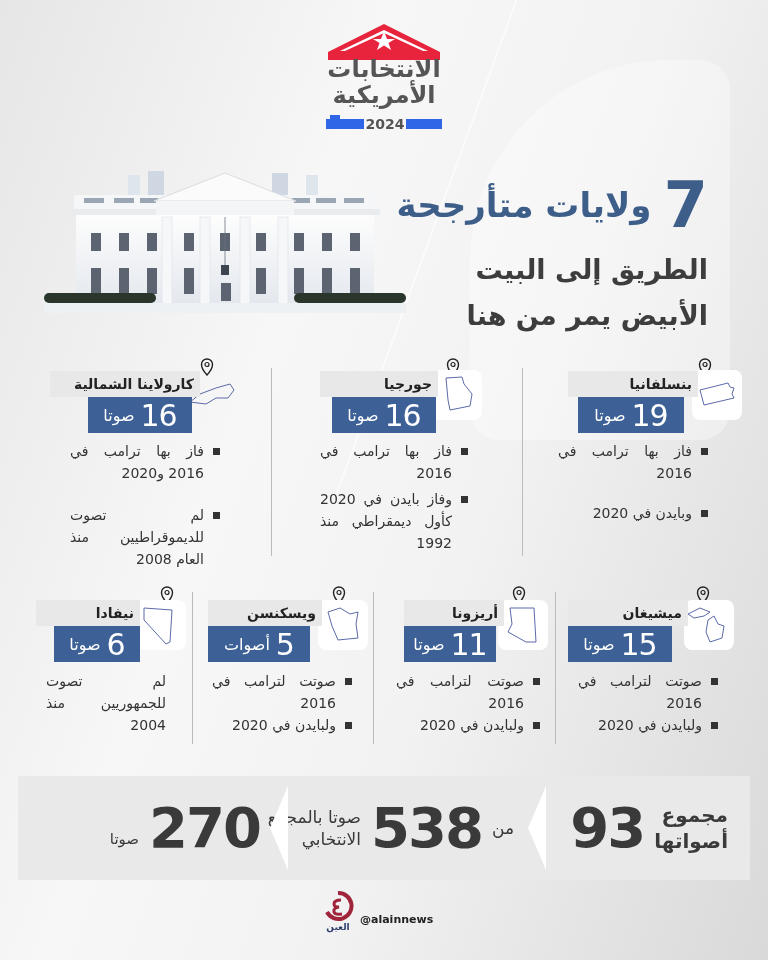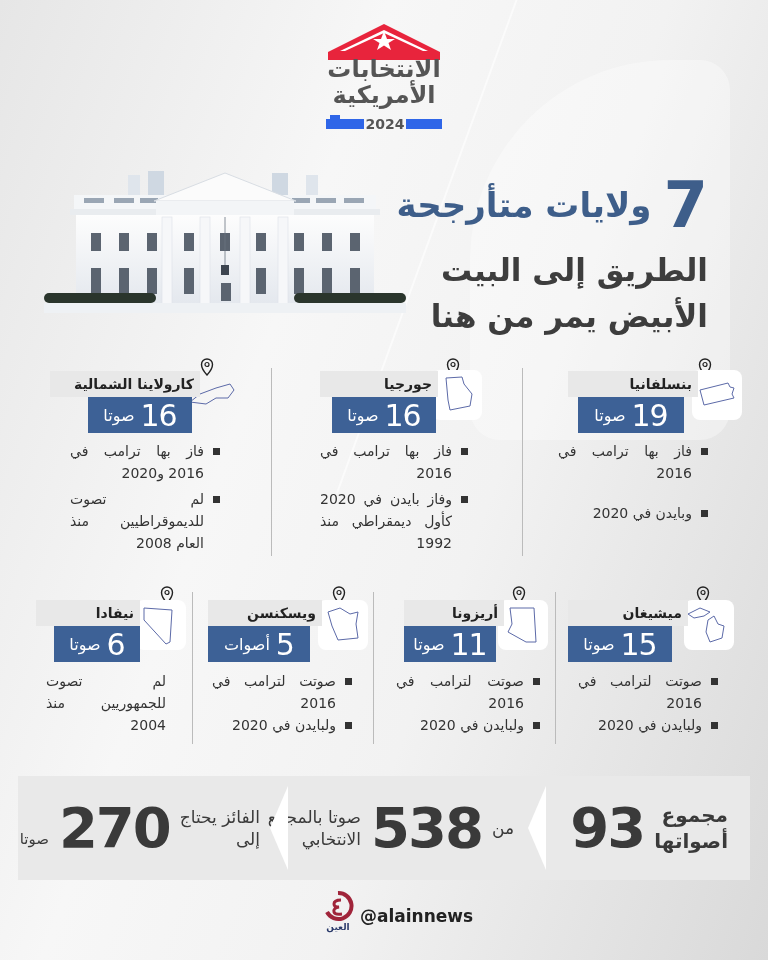--- a/index.html
+++ b/index.html
@@ -34,21 +34,21 @@
   .logo-year { font-size:14px; font-weight:bold; color:#555; }
 
   
   .whitehouse { position:absolute; left:44px; top:165px; width:362px; height:150px; }
 
   
   .headline { position:absolute; right:60px; top:175px; width:340px; text-align:right; }
   .hl1 { display:flex; justify-content:flex-start; align-items:center; gap:12px; direction:rtl; }
   .hl1-num { font-family:"DejaVu Sans", sans-serif; font-weight:bold; font-size:64px; color:#3e5e8a; line-height:60px; }
   .hl1-text { font-weight:bold; font-size:34px; color:#3e5e8a; }
-  .hl2 { margin-top:12px; font-weight:bold; font-size:31px; color:#3d3d3d; line-height:46px; }
+  .hl2 { margin-top:12px; font-weight:bold; font-size:27px; color:#3d3d3d; line-height:46px; }
 
   
   .card { position:absolute; direction:rtl; }
   .card .pin { position:absolute; width:14px; height:18px; }
   .card .shape-box { position:absolute; width:50px; height:50px; background:#fff; border-radius:8px; }
   .card .name-bar { position:absolute; height:26px; background:#e8e8e8; font-weight:bold; font-size:14px; color:#222; padding-right:6px; line-height:26px; text-align:right; white-space:nowrap; }
   .card .votes-bar { position:absolute; height:36px; background:#3d6196; color:#fff; display:flex; align-items:center; justify-content:center; gap:6px; direction:rtl; }
   .votes-num { font-weight:normal; font-size:30px; font-family:"DejaVu Sans", sans-serif; letter-spacing:-1px; }
   .votes-unit { font-size:16px; }
   .card ul { position:absolute; list-style:none; font-size:14px; color:#333; line-height:22px; }
@@ -61,21 +61,21 @@
   
   .summary { position:absolute; left:18px; top:776px; width:732px; height:104px; background:#e9e9e9; direction:rtl; }
   .sum-seg { position:absolute; top:0; height:104px; display:flex; align-items:center; gap:10px; direction:rtl; }
   .sum-big { font-weight:bold; font-size:56px; color:#3a3a3a; font-family:"DejaVu Sans", sans-serif; letter-spacing:-2px; line-height:56px; }
   .sum-label { font-size:17px; color:#3a3a3a; line-height:22px; text-align:right; }
   .sum-label.bold { font-weight:bold; font-size:20px; line-height:26px; }
   .sum-arrow { position:absolute; top:10px; width:0; height:0; border-top:42px solid transparent; border-bottom:42px solid transparent; border-right:18px solid #fff; }
 
   
   .footer { position:absolute; left:322px; top:890px; display:flex; align-items:flex-end; gap:6px; direction:ltr; }
-  .footer-handle { font-size:17px; font-weight:bold; color:#222; margin-bottom:6px; }
+  .footer-handle { font-size:11px; font-weight:bold; color:#222; margin-bottom:6px; }
 </style>
 </head>
 <body>
 
 <div class="bg-arc2"></div>
 <div class="bg-arc"></div>
 
 <div class="logo">
   <svg class="logo-roof" viewBox="0 0 116 38">
     <polygon points="58,2 114,30 2,30" fill="#e8243c"></polygon>
@@ -234,21 +234,21 @@
         <path d="M4 32 L14 24 L30 18 L44 14 L48 20 L42 28 L30 28 L20 34 Z" fill="none" stroke="#5c6aa8" stroke-width="1"></path>
       </svg>
   </div>
   <div class="name-bar" style="left:10px; top:13px; width:150px;">كارولاينا الشمالية</div>
   <div class="votes-bar" style="left:48px; top:39px; width:104px;">
     <span class="votes-num">16</span>
     <span class="votes-unit">صوتا</span>
   </div>
   <ul style="left:30px; top:82px; width:150px;">
     <li class="bullet">فاز بها ترامب في 2016 و2020</li>
-    <li class="bullet" style="margin-top:4px;">لم تصوت للديموقراطيين منذ العام 2008</li>
+    <li class="bullet" style="margin-top:20px;">لم تصوت للديموقراطيين منذ العام 2008</li>
   </ul>
 </div>
 
 <div class="card" style="left:568px; top:586px; width:190px; height:160px;">
   <svg class="pin" style="left:128px; top:0;" viewBox="0 0 14 18">
       <path d="M7 1a5.5 5.5 0 0 0-5.5 5.5C1.5 11 7 17 7 17s5.5-6 5.5-10.5A5.5 5.5 0 0 0 7 1z" fill="none" stroke="#222" stroke-width="1.4"></path>
       <circle cx="7" cy="6.5" r="2" fill="none" stroke="#222" stroke-width="1.2"></circle>
     </svg>
   <div class="shape-box" style="left:116px; top:14px;">
     <svg width="50" height="50" viewBox="0 0 50 50">
@@ -340,24 +340,20 @@
   <div class="sum-seg" style="right:236px;">
     <span class="sum-label">من</span>
     <span class="sum-big">538</span>
     <div class="sum-label">
       <div>صوتا بالمجمع</div>
       <div>الانتخابي</div>
     </div>
   </div>
   <div class="sum-arrow" style="right:462px;"></div>
   <div class="sum-seg" style="right:490px;">
-    <div class="sum-label">
-      <div>الفائز يحتاج</div>
-      <div>إلى</div>
-    </div>
     <span class="sum-big">270</span>
     <span class="sum-label" style="font-size:15px; align-self:flex-end; margin-bottom:30px;">صوتا</span>
   </div>
 </div>
 
 <div class="footer">
   <div style="display:flex; flex-direction:column; align-items:center;text-align:right;">
     <svg width="32" height="32" viewBox="0 0 32 32">
       <path d="M16 3 A13 13 0 1 1 5 22" fill="none" stroke="#a0243a" stroke-width="4"></path>
       <path d="M19 10 Q12 10 12 14 Q12 17 17 17 Q11 18 12 22 Q13 25 20 24" fill="none" stroke="#a0243a" stroke-width="3"></path>

